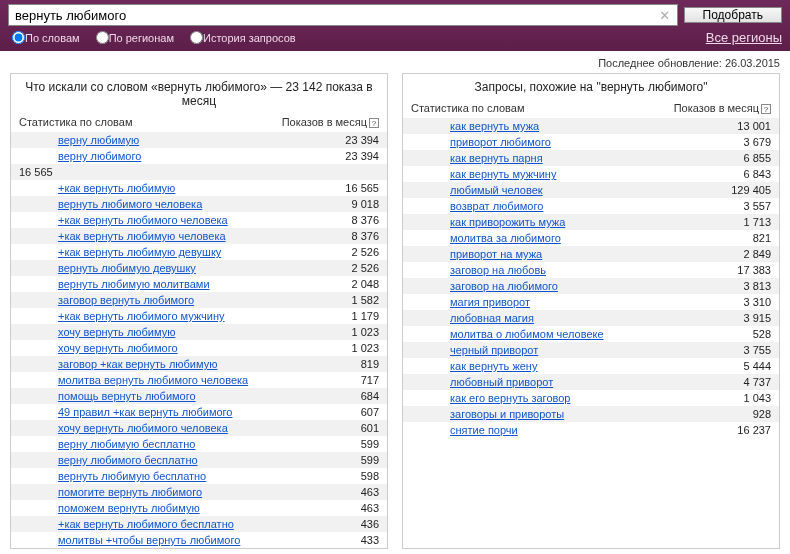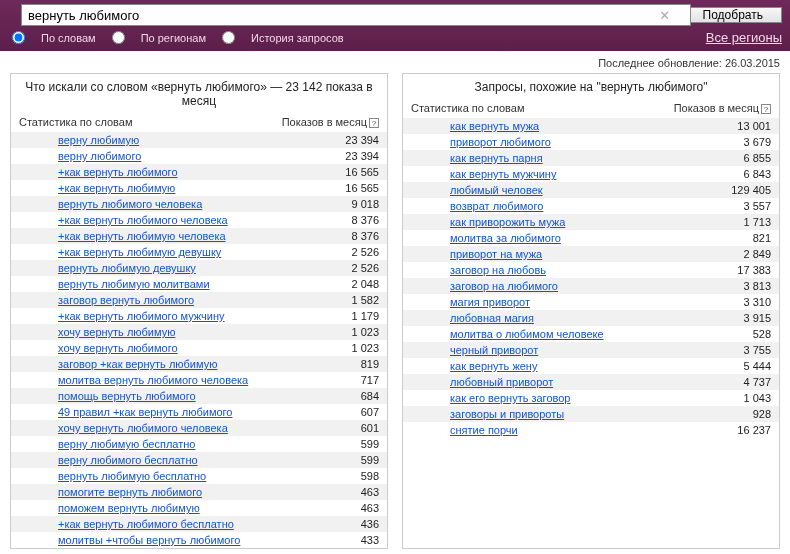--- a/index.html
+++ b/index.html
@@ -20,34 +20,33 @@
   }
   .search-row { display: flex; gap: 6px; align-items: center; }
   .search-wrap { flex: 1; position: relative; }
   .search-input {
     width: 100%;
     height: 22px;
     padding: 2px 24px 2px 6px;
     font-size: 13px;
     border: 1px solid #888;
     background: #fff;
-    margin-left: 13px;
   }
   .clear-icon {
     position: absolute; right: 6px; top: 50%; transform: translateY(-50%);
     width: 14px; height: 14px; display:flex; align-items:center; justify-content:center;
     color: #aaa; font-size: 13px; cursor: pointer;
   }
   .submit-btn {
     height: 16px; padding: 0 18px; font-size: 12px;
     background: linear-gradient(#f7f7f7,#e2e2e2);
     border: 1px solid #888; cursor: pointer;
   }
   .filters { display: flex; gap: 16px; align-items: center; margin-top: 4px; padding-left: 4px; }
-  .filter { display: flex; gap: 16px; align-items: center; color: #f0d8e8; font-size: 11px; cursor: pointer; }
+  .filter { display: flex; gap: 0; align-items: center; color: #f0d8e8; font-size: 11px; cursor: pointer; }
   .filter input { margin: 0; }
   .spacer { flex: 1; }
   .regions-link { color: #f0d8e8; text-decoration: underline; font-size: 13px; }
   .meta-row { text-align: right; font-size: 11px; color: #333; padding: 6px 10px 4px; }
   .panels { display: flex; gap: 14px; padding: 0 10px 10px; }
   .panel { flex: 1; border: 1px solid #ccc; }
   .panel-title { text-align: center; font-size: 12px; padding: 6px 8px 4px; }
   .thead { display: flex; padding: 4px 8px; font-size: 11px; color: #333; justify-content: space-between; }
   .thead .c1 { flex: 1; }
   .thead .c2 { text-align: right; }
@@ -102,21 +101,20 @@
     <div id="left-rows">
         <div class="row">
           <span class="c1"><a href="#">верну любимую</a></span>
           <span class="c2">23 394</span>
         </div>
         <div class="row">
           <span class="c1"><a href="#">верну любимого</a></span>
           <span class="c2">23 394</span>
         </div>
         <div class="row">
-          <span class="c1"><a href="#">+как вернуть любимого</a></span>
           <span class="c2">16 565</span>
         </div>
         <div class="row">
           <span class="c1"><a href="#">+как вернуть любимую</a></span>
           <span class="c2">16 565</span>
         </div>
         <div class="row">
           <span class="c1"><a href="#">вернуть любимого человека</a></span>
           <span class="c2">9 018</span>
         </div>

